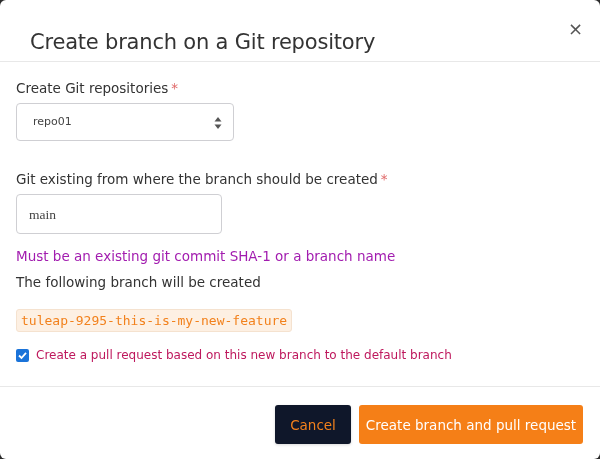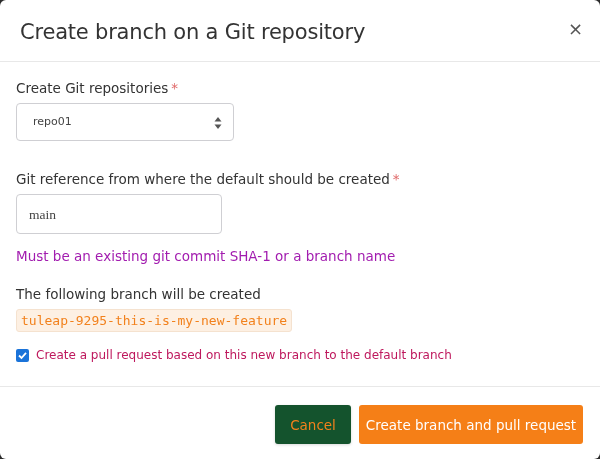--- a/index.html
+++ b/index.html
@@ -9,21 +9,21 @@
       font-family: "DejaVu Sans", "Liberation Sans", sans-serif;
     }
     .modal {
       position: absolute; left: 0; top: 0; width: 600px; height: 459px;
       background: #ffffff; border-radius: 6px; box-sizing: border-box;
     }
     .modal-header {
       height: 61px; border-bottom: 1px solid #e8e8e8; position: relative;
     }
     .modal-title {
-      position: absolute; left: 16px; top: 16px; margin: 4px;
+      position: absolute; left: 16px; top: 16px; margin: 14px;
       font-size: 21px; font-weight: normal; color: #333333; letter-spacing: -0.2px;
     }
     .close-btn {
       position: absolute; right: 18px; top: 22px; width: 14px; height: 14px;
       color: #555; font-size: 18px; line-height: 14px; text-align: center; cursor: pointer;
     }
     .modal-body { position: relative; height: 324px; border-bottom: 1px solid #e8e8e8; }
     .label {
       position: absolute; left: 16px; font-size: 13.5px; color: #333333;
     }
@@ -59,21 +59,21 @@
       margin-right: 7px; position: relative;
     }
     .checkbox svg { position: absolute; left: 2px; top: 2px; }
     .modal-footer { position: relative; height: 73px; }
     .btn {
       position: absolute; top: 18px; height: 39px; border-radius: 3px;
       font-size: 13.5px; display: flex; align-items: center; justify-content: center;
       box-sizing: border-box; cursor: pointer;
     }
     .btn-cancel {
-      left: 275px; width: 76px; background: #14532d; color: #f2811c;
+      left: 275px; width: 76px; background: #0f172a; color: #f2811c;
       box-shadow: 0 1px 3px rgba(0,0,0,0.15);
     }
     .btn-primary {
       left: 359px; width: 224px; background: #f57f17; color: #ffffff;
     }
   </style>
 </head>
 <body>
 
 <div class="modal">
@@ -88,28 +88,28 @@
     </div>
     <div class="select">
       <span>repo01</span>
       <svg class="arrows" viewBox="0 0 8 14">
         <path d="M4 1 L7.5 5.5 L0.5 5.5 Z" fill="#555"></path>
         <path d="M4 13 L7.5 8.5 L0.5 8.5 Z" fill="#555"></path>
       </svg>
     </div>
 
     <div class="label" style="top:109px;">
-      <span>Git reference from where the default should be created</span><span class="req">*</span>
+      <span>Git existing from where the branch should be created</span><span class="req">*</span>
     </div>
     <div class="text-input">
       <span>main</span>
     </div>
     <div class="helper">Must be an existing git commit SHA-1 or a branch name</div>
 
-    <div class="label" style="top:224px;">The following branch will be created</div>
+    <div class="label" style="top:212px;">The following branch will be created</div>
     <div class="branch-name">tuleap-9295-this-is-my-new-feature</div>
 
     <div class="checkbox-row">
       <div class="checkbox">
         <svg width="9" height="9" viewBox="0 0 9 9">
           <path d="M1 4.5 L3.5 7 L8 1.8" stroke="#fff" stroke-width="1.8" fill="none"></path>
         </svg>
       </div>
       <span>Create a pull request based on this new branch to the default branch</span>
     </div>

